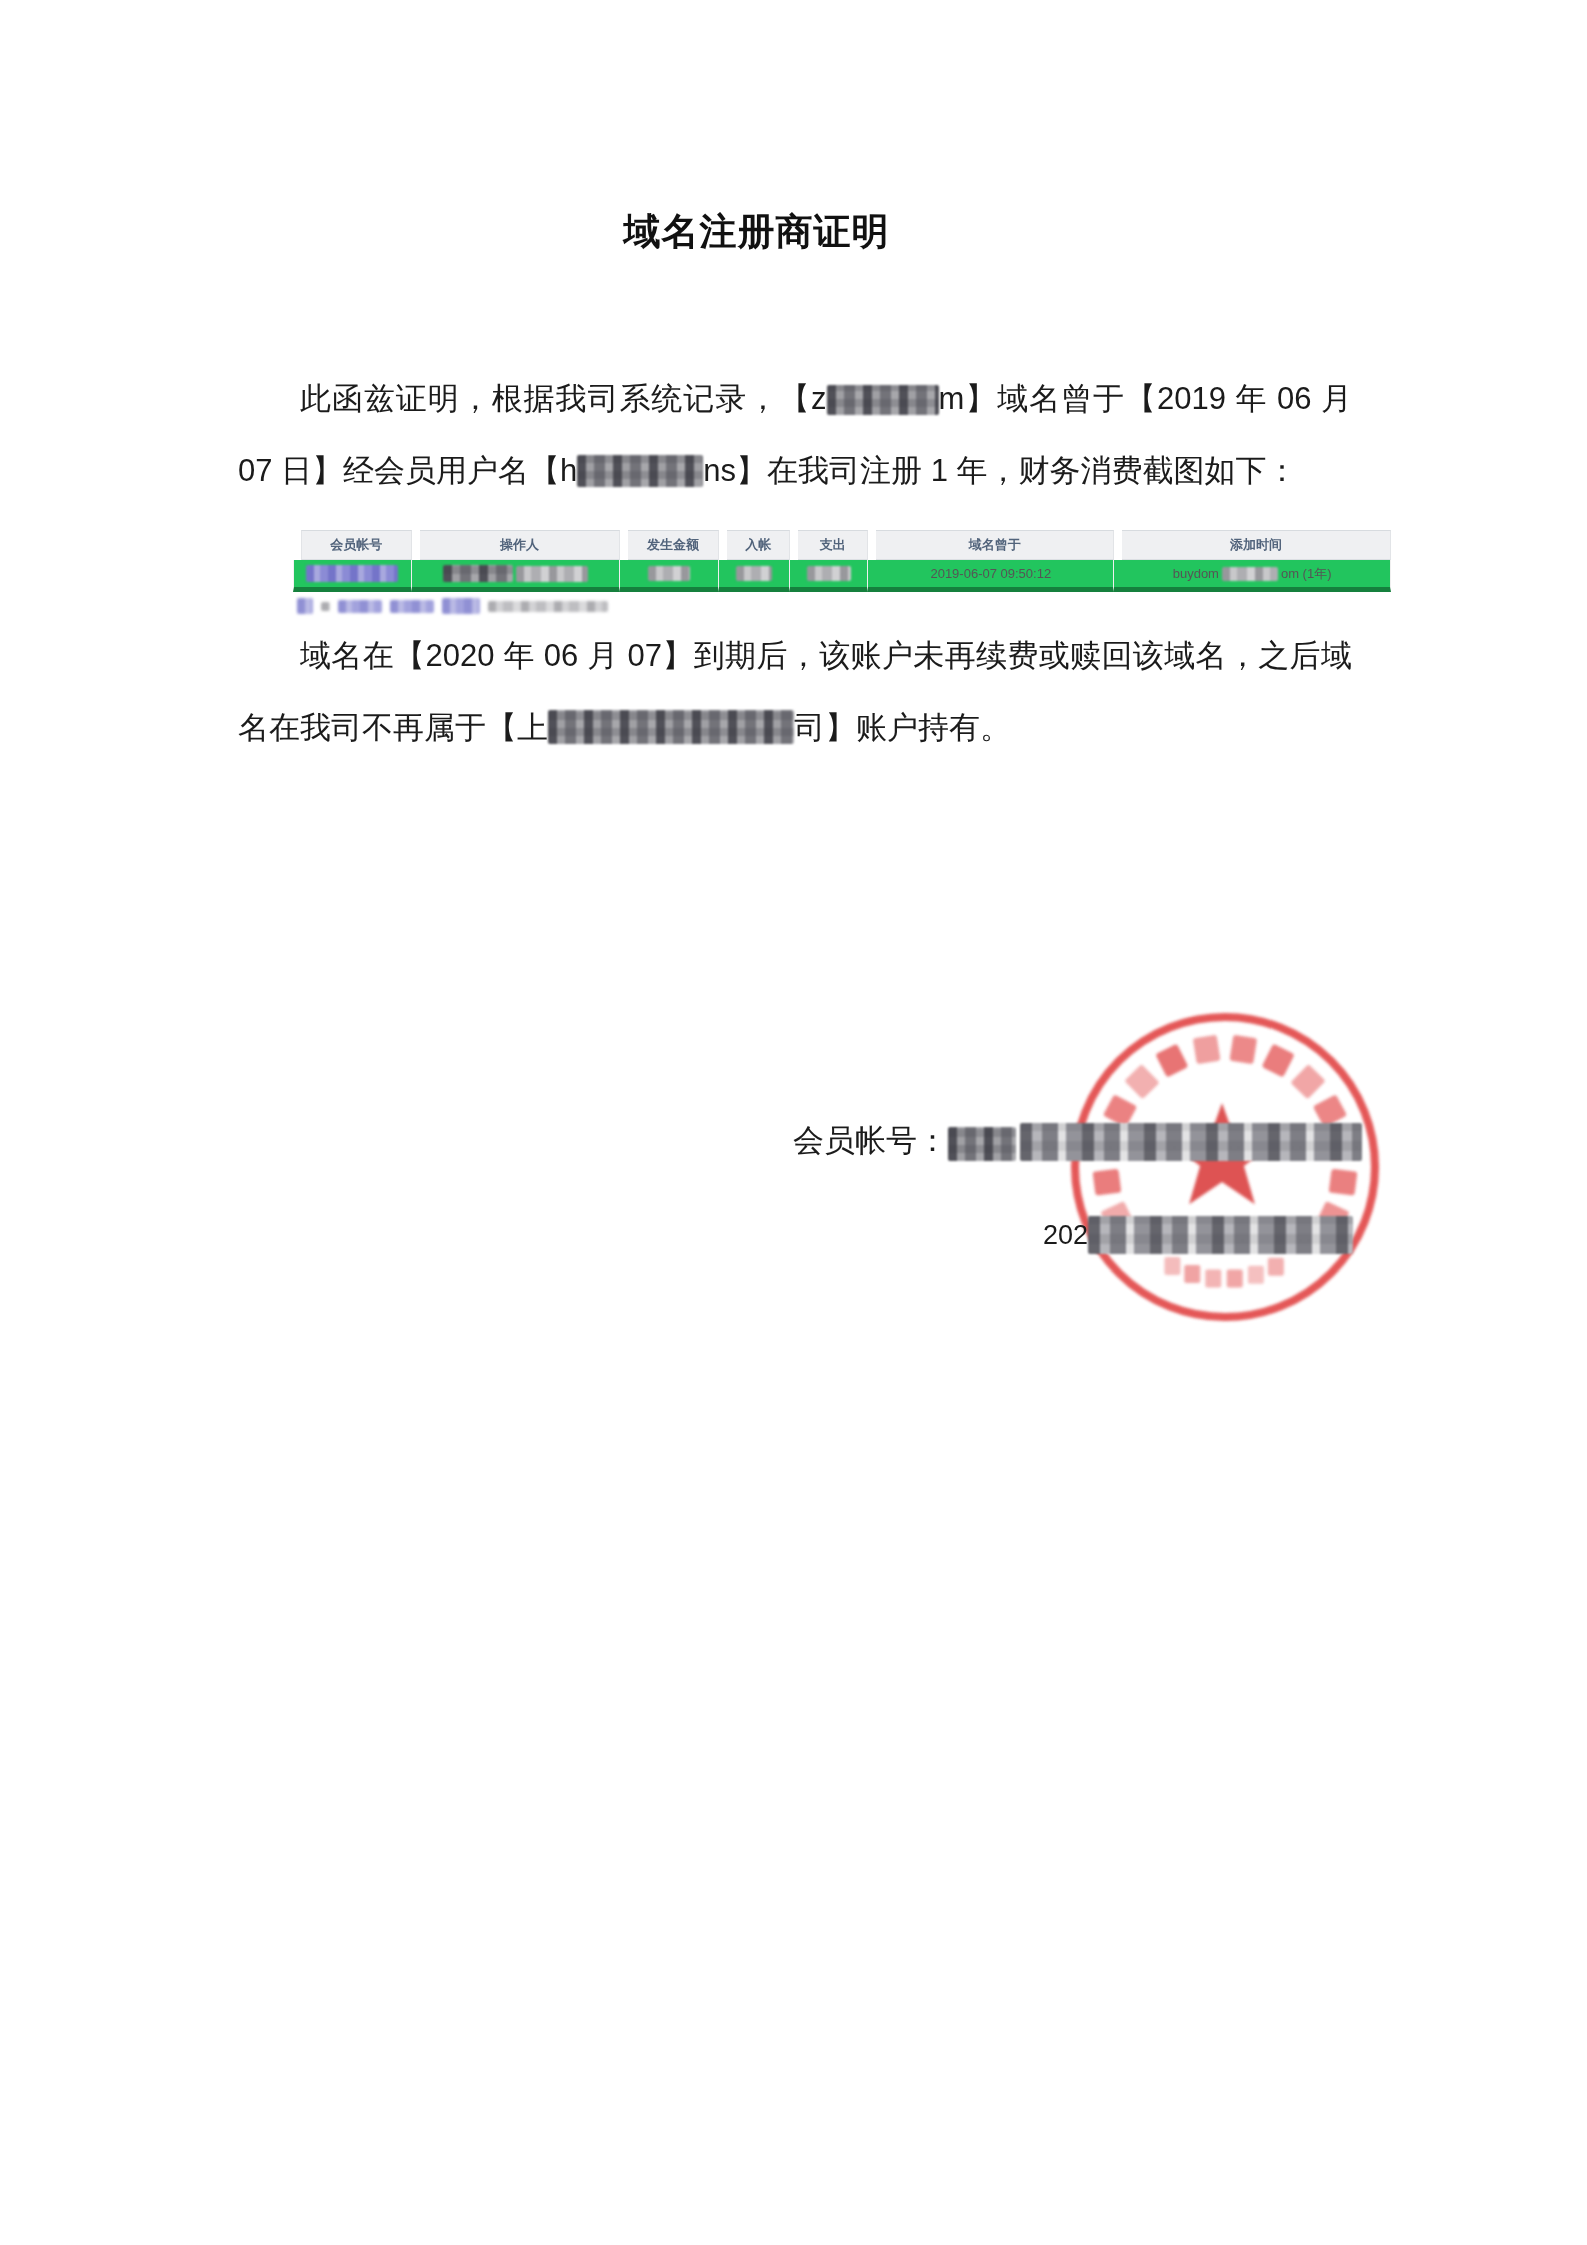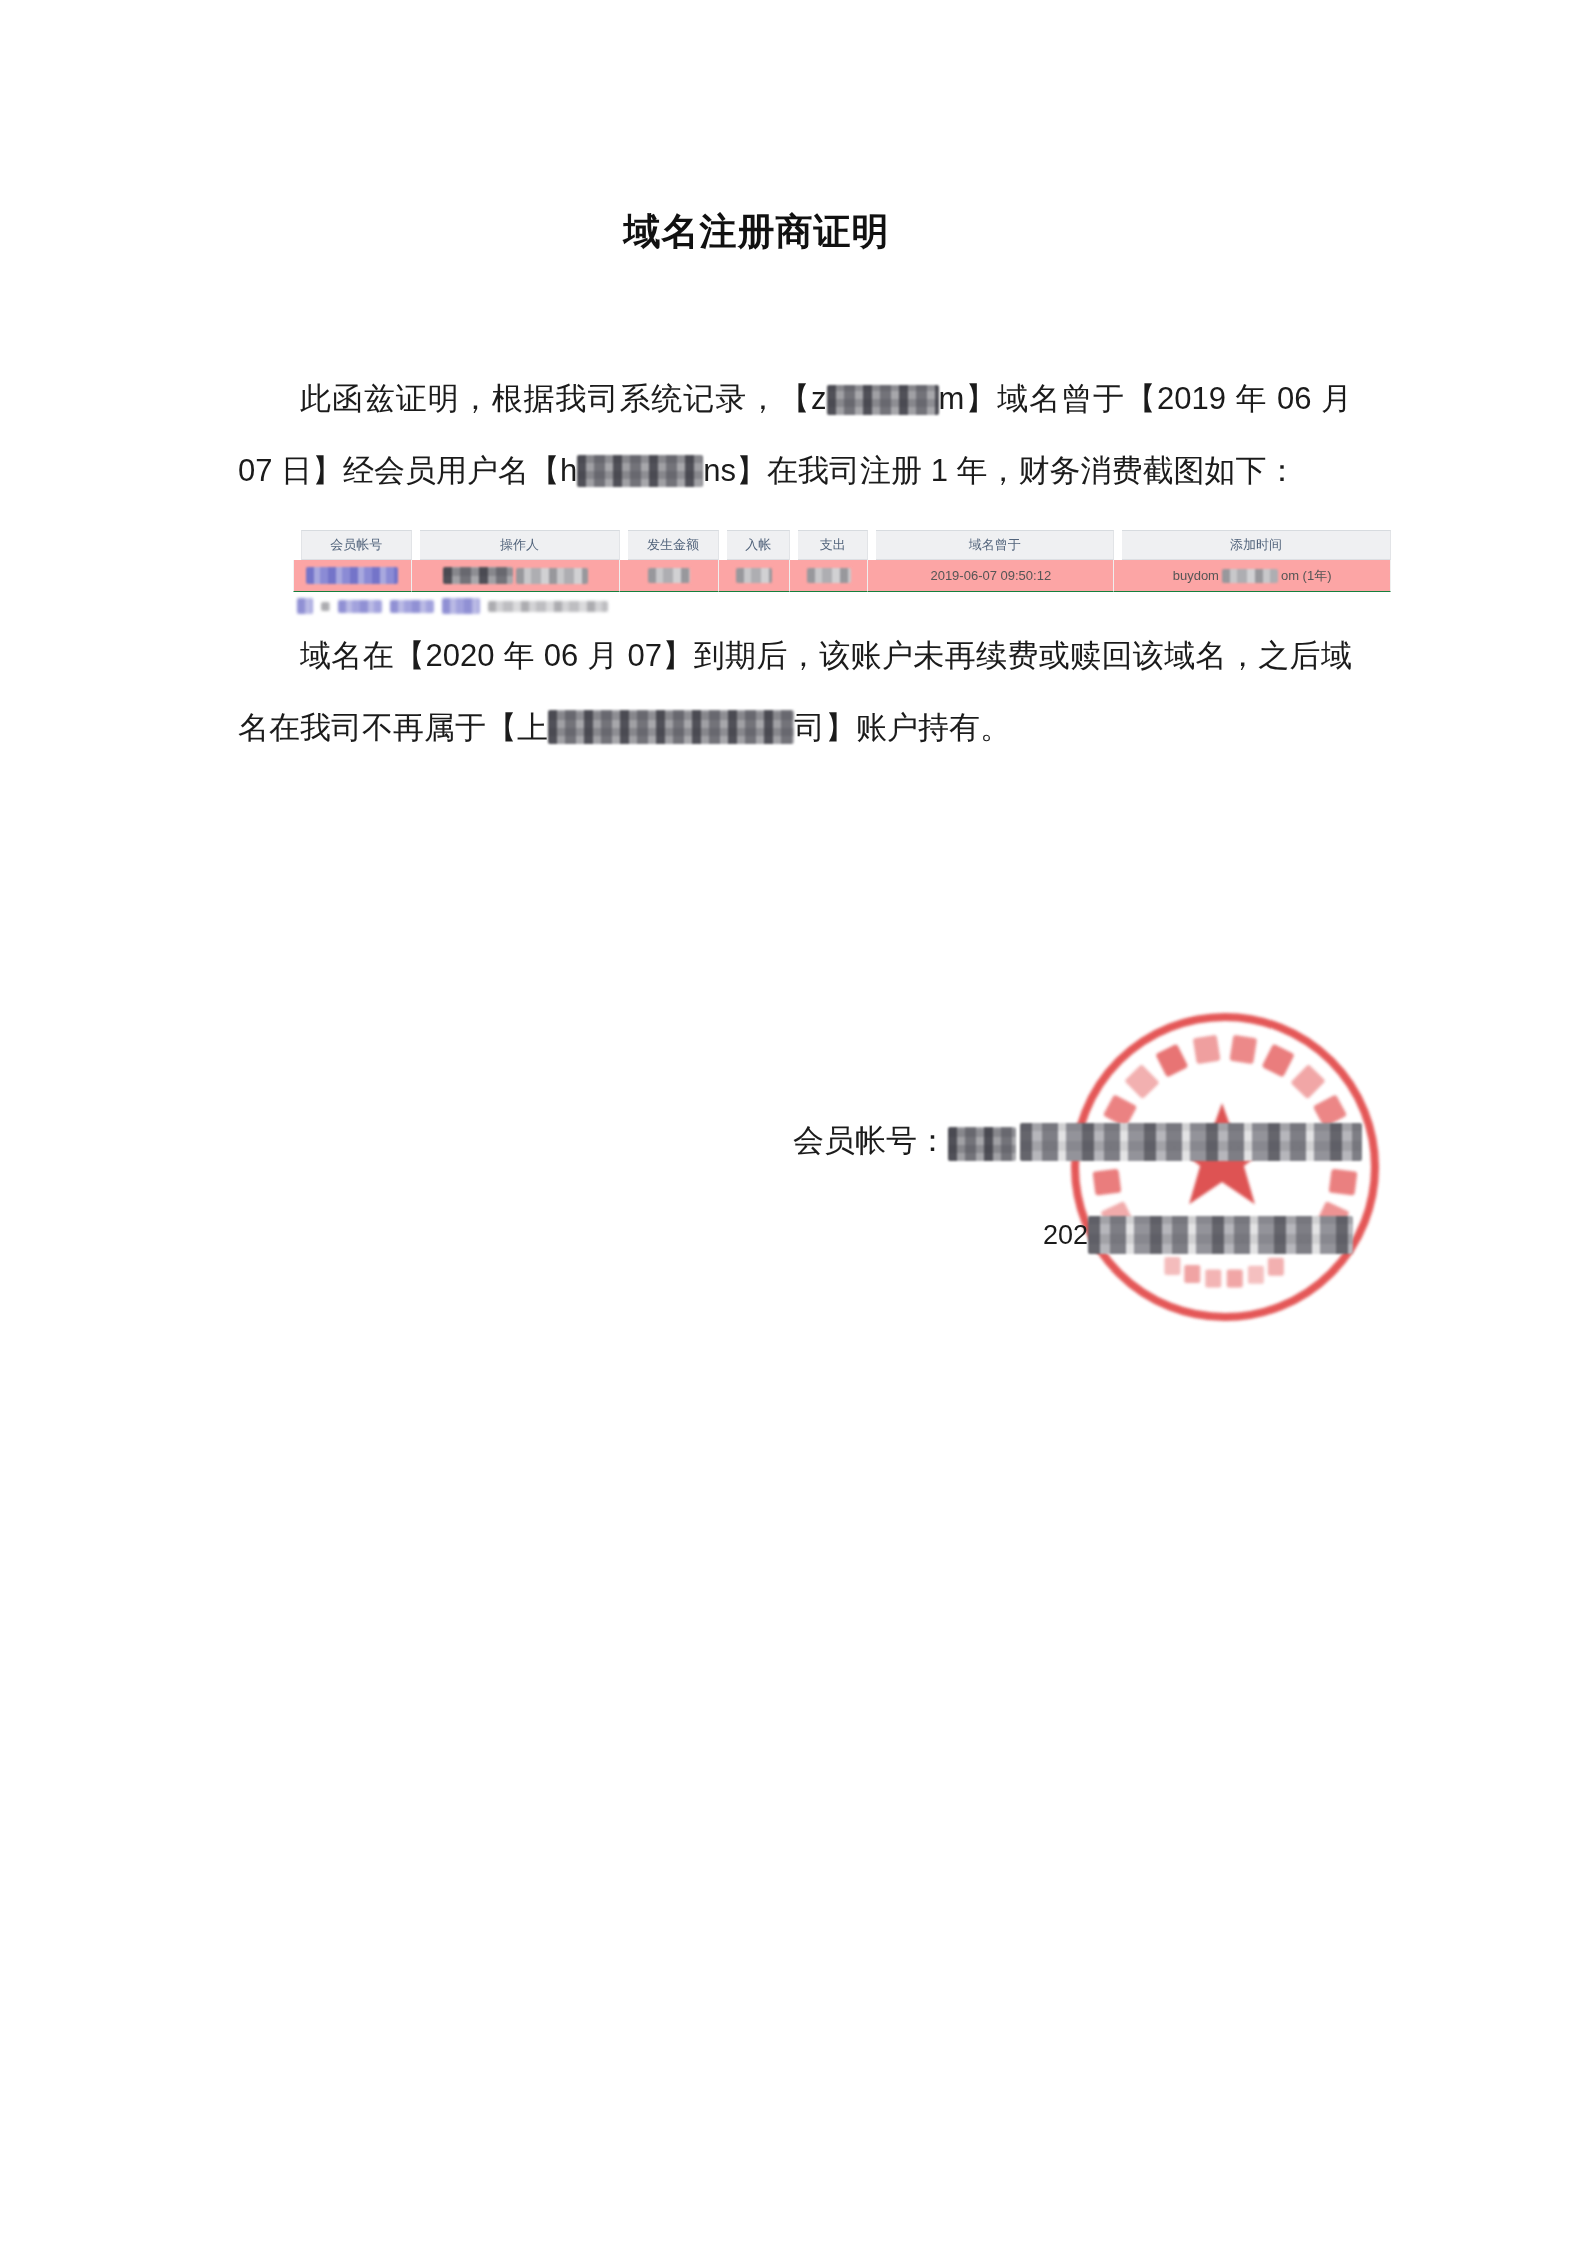--- a/index.html
+++ b/index.html
@@ -47,29 +47,29 @@
   .rd-blue {
     background-color:#a6a6dc;
     background-image:
       repeating-linear-gradient(90deg, rgba(108,108,198,.85) 0 8px, rgba(172,172,226,.45) 8px 14px, rgba(128,128,210,.7) 14px 22px);
   }
 
   
   .shot { position:absolute; left:293px; top:530px; width:1098px; font-size:13px; z-index:2; }
   .trow { display:grid; grid-template-columns:10.8% 19% 9% 6.5% 7.1% 22.4% 25.2%; }
   .th {
-    height:30px; background:#eff0f2; color:#51637b; font-weight:400;
+    height:30px; background:#eff0f2; color:#51637b; font-weight:700;
     display:flex; align-items:center; justify-content:center;
     border-top:1px solid #d7dbdf; border-bottom:1px solid #dcdfe3; border-right:1px solid #e2e4e7;margin-left:8px;
   }
   .th:first-child { border-left:1px solid #e2e4e7; }
   .td {
-    height:32px; background:#fca5a5; color:#555;
+    height:32px; background:#22c55e; color:#555;
     display:flex; align-items:center; justify-content:center; gap:3px;
-    border-right:1px solid #efefef; border-bottom:1px solid #15803d;
+    border-right:1px solid #efefef; border-bottom:5px solid #15803d;
   }
   .td:first-child { border-left:1px solid #f2f2f2; }
   .td .rd { vertical-align:middle; filter:blur(1.1px); }
   .pager { display:flex; align-items:center; gap:8px; padding:4px 0 0 4px; height:24px; }
   .pager .rd { filter:blur(1.4px); opacity:.8; }
 
   
   .sign-line { position:absolute; left:793px; top:1120px; font-size:31px; color:#1b1b1b; z-index:3; white-space:nowrap; }
   .date-line { position:absolute; left:1043px; top:1216px; font-size:27px; color:#1b1b1b; z-index:3; white-space:nowrap; }
   .sign-line .rd, .date-line .rd { vertical-align:-10px; }

